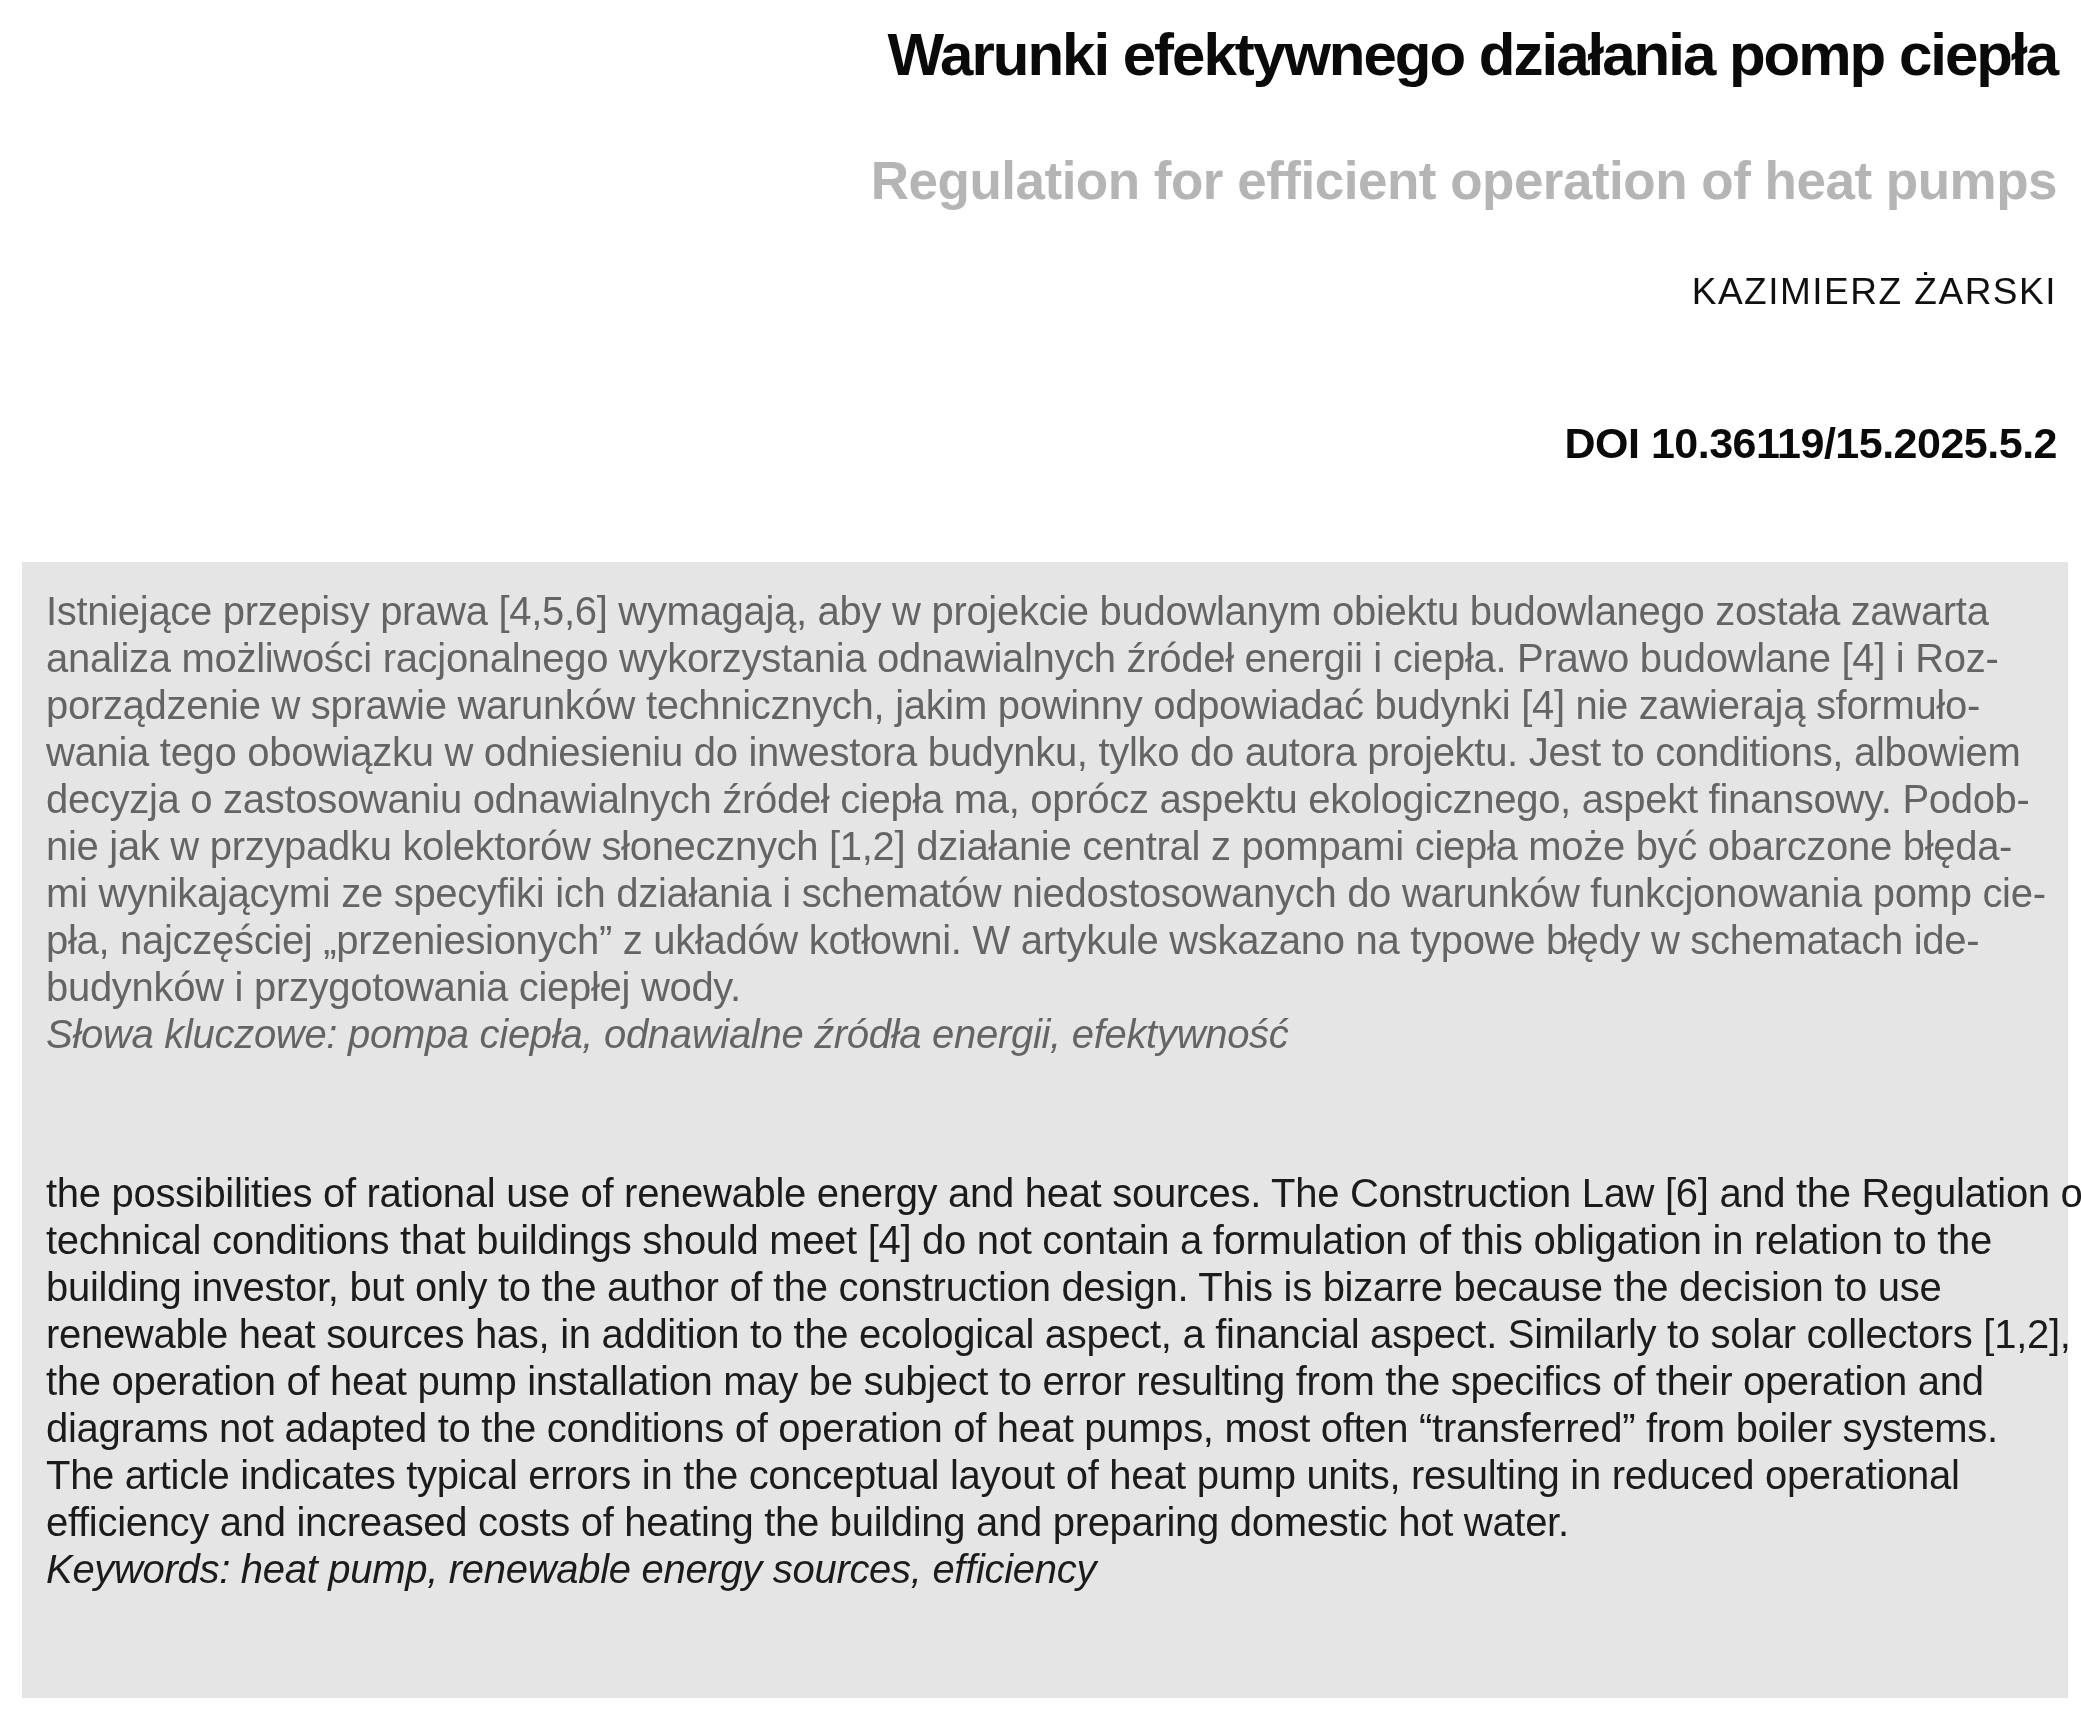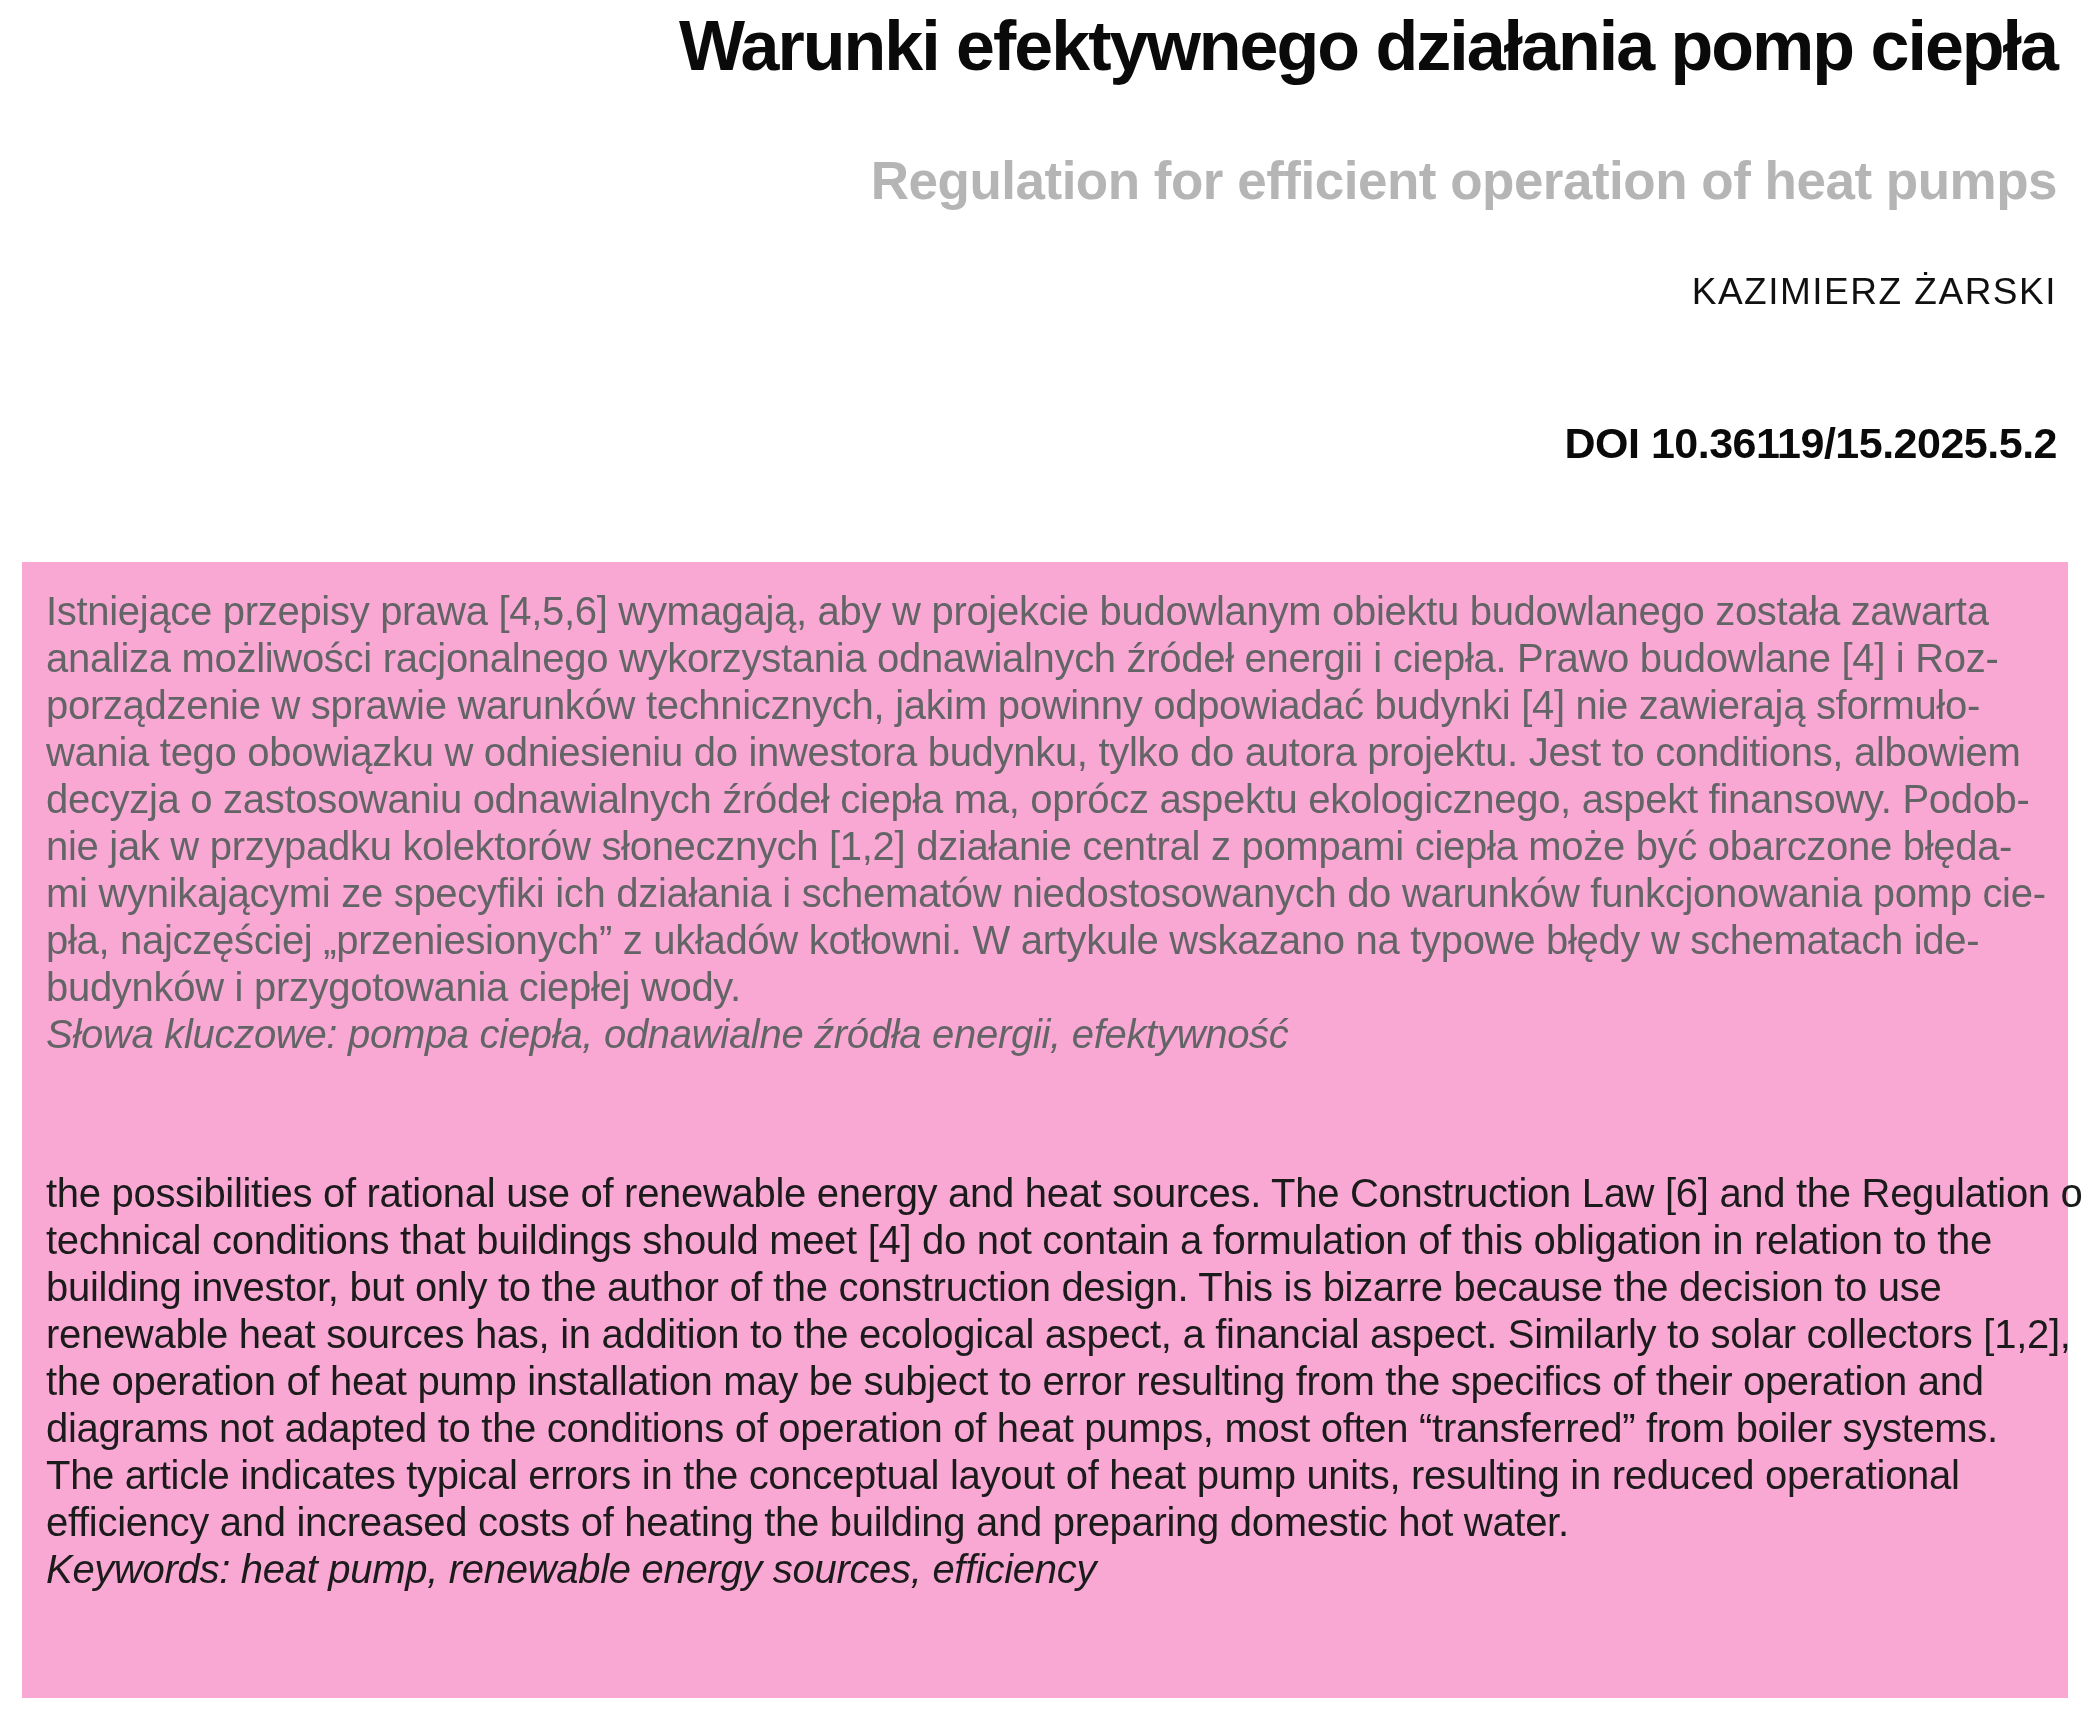--- a/index.html
+++ b/index.html
@@ -12,22 +12,22 @@
     overflow: hidden;
   }
   .hdr {
     position: absolute;
     right: 24px;
     left: 0;
     text-align: right;
     white-space: nowrap;
   }
   .title {
-    top: 8px;
-    font-size: 70px;
+    top: 22px;
+    font-size: 60px;
     line-height: 1.1;
     font-weight: bold;
     letter-spacing: -2px;
     color: #0a0a0a;
   }
   .subtitle {
     top: 152px;
     font-size: 53px;
     line-height: 1.1;
     font-weight: bold;
@@ -49,21 +49,21 @@
     font-weight: bold;
     letter-spacing: -0.5px;
     color: #0a0a0a;
   }
   .abstract-box {
     position: absolute;
     left: 22px;
     top: 562px;
     width: 2046px;
     height: 1136px;
-    background: #f9a8d4;
+    background: #e5e5e5;
     box-sizing: border-box;
     padding: 26px 24px 0 24px;
   }
   .line {
     font-size: 40px;
     line-height: 47px;
     letter-spacing: -0.3px;
     white-space: nowrap;
     overflow: visible;
   }

